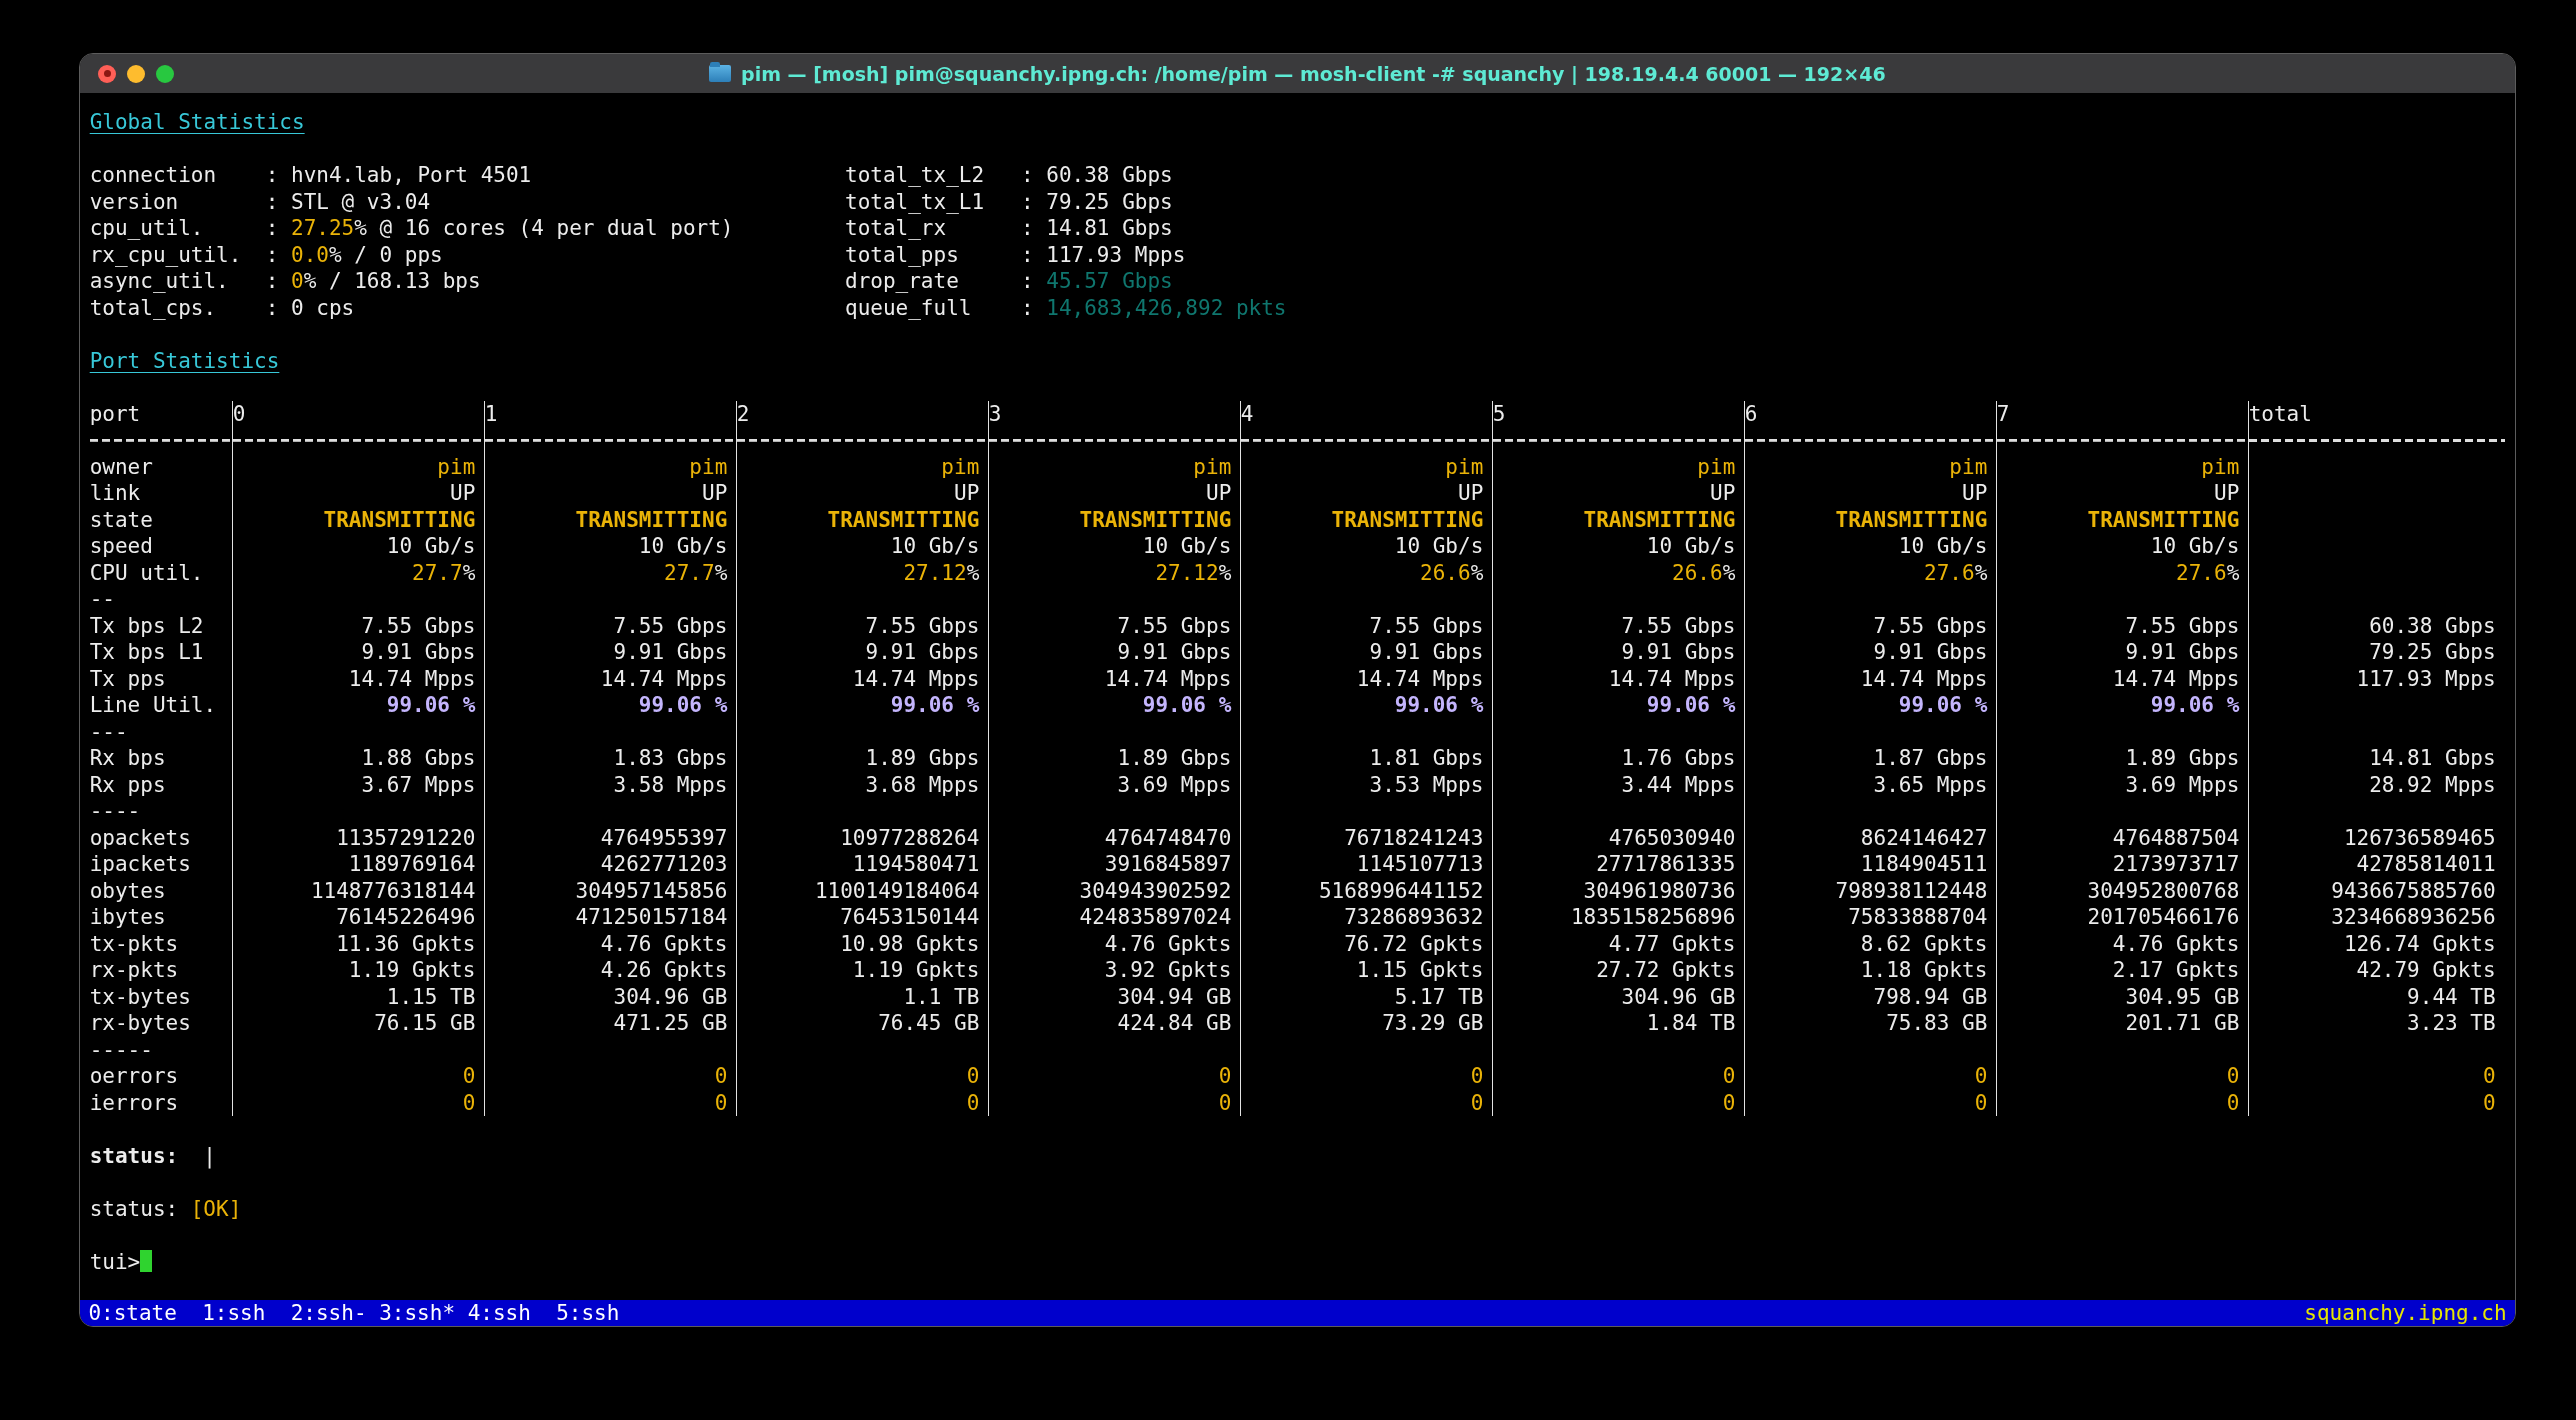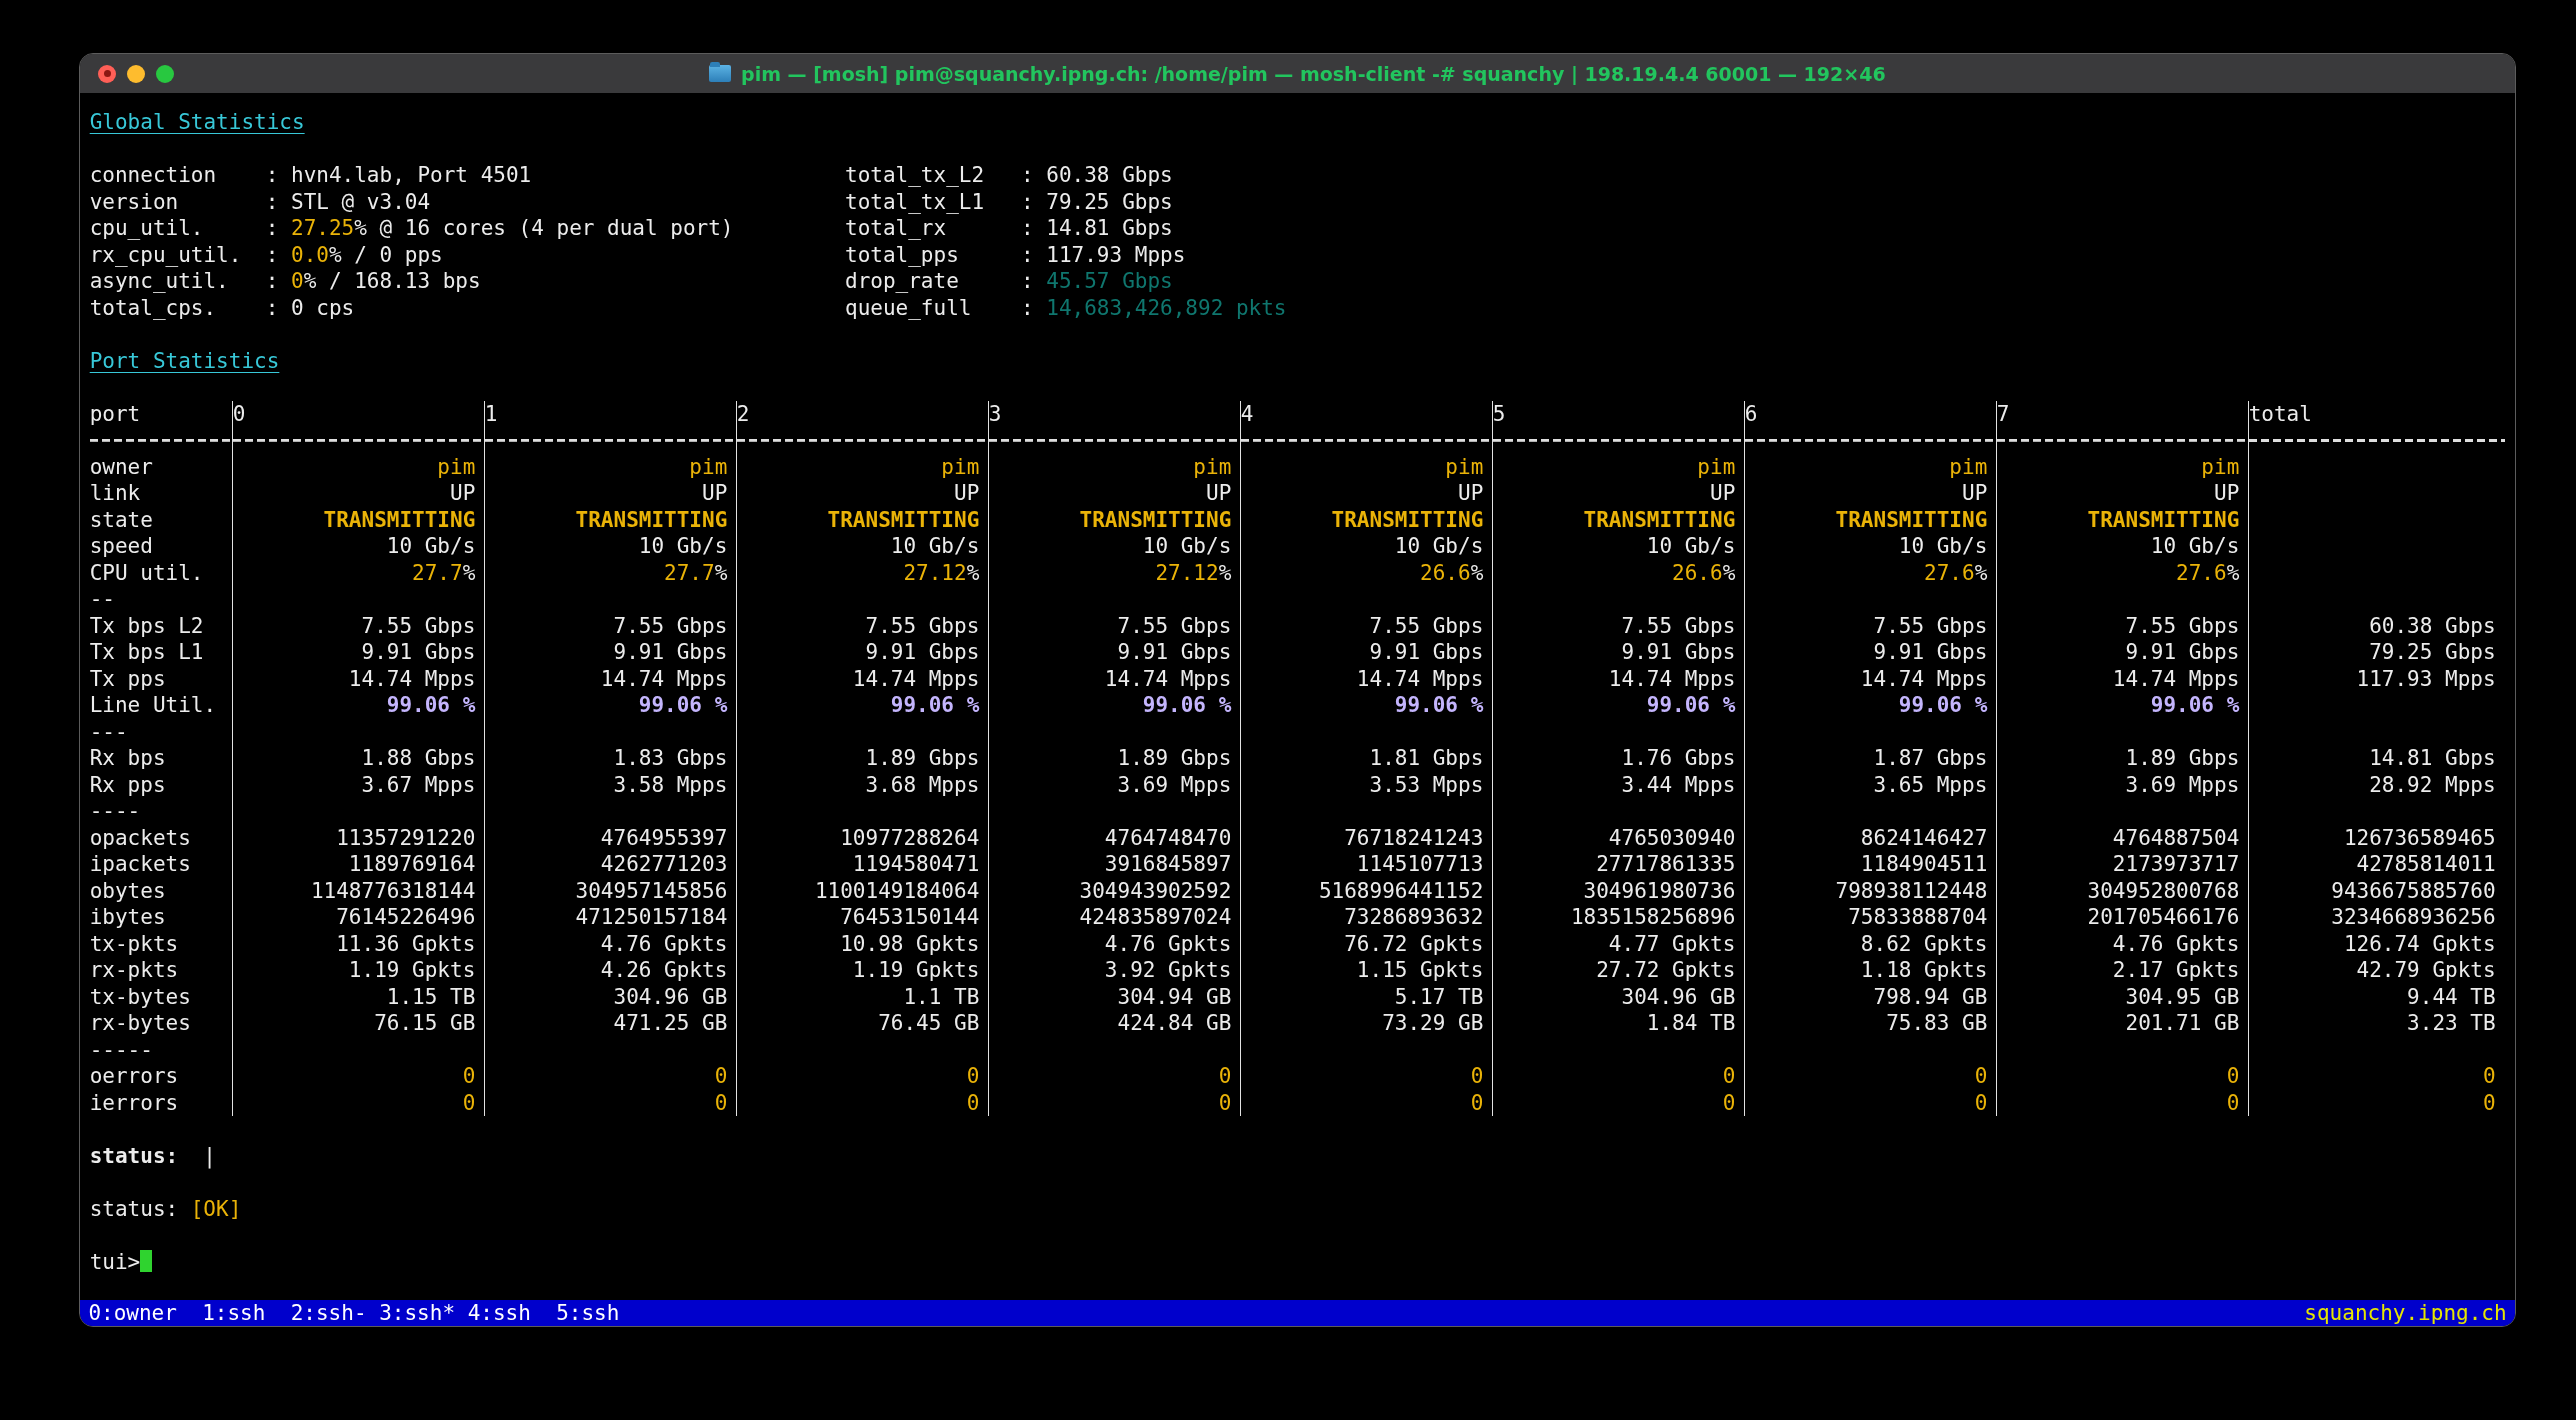--- a/index.html
+++ b/index.html
@@ -16,21 +16,21 @@
   .tl{width:18px;height:18px;border-radius:50%;position:relative;}
   .tl-red{background:#ff5f57;}
   .tl-red::after{content:"";position:absolute;left:5.6px;top:5.6px;width:7px;height:7px;border-radius:50%;background:#8c1713;}
   .tl-yellow{background:#febc2e;}
   .tl-green{background:#28c840;}
   .titlewrap{display:flex;align-items:center;gap:9.7px;max-width:1949px;}
   .folder-icon{width:22px;height:16.7px;border-radius:2.1px;position:relative;
                background:linear-gradient(#5cb3e4,#2d7fb8);flex:0 0 auto;}
   .folder-icon::before{content:"";position:absolute;left:0.7px;top:-3.5px;width:9.7px;height:4.9px;
                border-radius:2.1px 2.1px 0 0;background:#2d7fb8;}
-  .titletext{color:#22c55e;font-family:"DejaVu Sans",sans-serif;font-weight:bold;font-size:19px;
+  .titletext{color:#5eead4;font-family:"DejaVu Sans",sans-serif;font-weight:bold;font-size:19px;
              white-space:nowrap;overflow:hidden;text-overflow:ellipsis;}
 
   
   .term{flex:1;display:flex;flex-direction:column;padding-top:16px;color:#ececec;
         font-size:21px;line-height:26.5px;white-space:pre;border-radius:0 0 12.5px 12.5px;overflow:hidden;}
   .line{height:26.5px;padding:0 9.7px;position:relative;}
   .section-title{color:#38c8d8;text-decoration:underline;text-underline-offset:4.2px;text-decoration-thickness:1.4px;}
   .c-green{color:#eab308;}
   .c-red{color:#0f766e;}
   .c-blue{color:#c4b5fd;font-weight:bold;}
@@ -84,18 +84,18 @@
     <div class="ptable" id="port-table"><div class="trow thead"><span class="tcell">port</span><span class="tcell">0</span><span class="tcell">1</span><span class="tcell">2</span><span class="tcell">3</span><span class="tcell">4</span><span class="tcell">5</span><span class="tcell">6</span><span class="tcell">7</span><span class="tcell last">total</span></div><div class="trow dashline"><span class="tcell rowlabel"></span><span class="tcell"></span><span class="tcell"></span><span class="tcell"></span><span class="tcell"></span><span class="tcell"></span><span class="tcell"></span><span class="tcell"></span><span class="tcell"></span><span class="tcell last"></span></div><div class="trow"><span class="tcell rowlabel">owner</span><span class="tcell c-green">pim</span><span class="tcell c-green">pim</span><span class="tcell c-green">pim</span><span class="tcell c-green">pim</span><span class="tcell c-green">pim</span><span class="tcell c-green">pim</span><span class="tcell c-green">pim</span><span class="tcell c-green">pim</span><span class="tcell last c-green"></span></div><div class="trow"><span class="tcell rowlabel">link</span><span class="tcell">UP</span><span class="tcell">UP</span><span class="tcell">UP</span><span class="tcell">UP</span><span class="tcell">UP</span><span class="tcell">UP</span><span class="tcell">UP</span><span class="tcell">UP</span><span class="tcell last"></span></div><div class="trow"><span class="tcell rowlabel">state</span><span class="tcell c-green bold">TRANSMITTING</span><span class="tcell c-green bold">TRANSMITTING</span><span class="tcell c-green bold">TRANSMITTING</span><span class="tcell c-green bold">TRANSMITTING</span><span class="tcell c-green bold">TRANSMITTING</span><span class="tcell c-green bold">TRANSMITTING</span><span class="tcell c-green bold">TRANSMITTING</span><span class="tcell c-green bold">TRANSMITTING</span><span class="tcell last c-green bold"></span></div><div class="trow"><span class="tcell rowlabel">speed</span><span class="tcell">10 Gb/s</span><span class="tcell">10 Gb/s</span><span class="tcell">10 Gb/s</span><span class="tcell">10 Gb/s</span><span class="tcell">10 Gb/s</span><span class="tcell">10 Gb/s</span><span class="tcell">10 Gb/s</span><span class="tcell">10 Gb/s</span><span class="tcell last"></span></div><div class="trow"><span class="tcell rowlabel">CPU util.</span><span class="tcell"><span class="c-green">27.7</span><span>%</span></span><span class="tcell"><span class="c-green">27.7</span><span>%</span></span><span class="tcell"><span class="c-green">27.12</span><span>%</span></span><span class="tcell"><span class="c-green">27.12</span><span>%</span></span><span class="tcell"><span class="c-green">26.6</span><span>%</span></span><span class="tcell"><span class="c-green">26.6</span><span>%</span></span><span class="tcell"><span class="c-green">27.6</span><span>%</span></span><span class="tcell"><span class="c-green">27.6</span><span>%</span></span><span class="tcell last"></span></div><div class="trow"><span class="tcell rowlabel">--</span><span class="tcell"></span><span class="tcell"></span><span class="tcell"></span><span class="tcell"></span><span class="tcell"></span><span class="tcell"></span><span class="tcell"></span><span class="tcell"></span><span class="tcell last"></span></div><div class="trow"><span class="tcell rowlabel">Tx bps L2</span><span class="tcell">7.55 Gbps</span><span class="tcell">7.55 Gbps</span><span class="tcell">7.55 Gbps</span><span class="tcell">7.55 Gbps</span><span class="tcell">7.55 Gbps</span><span class="tcell">7.55 Gbps</span><span class="tcell">7.55 Gbps</span><span class="tcell">7.55 Gbps</span><span class="tcell last">60.38 Gbps</span></div><div class="trow"><span class="tcell rowlabel">Tx bps L1</span><span class="tcell">9.91 Gbps</span><span class="tcell">9.91 Gbps</span><span class="tcell">9.91 Gbps</span><span class="tcell">9.91 Gbps</span><span class="tcell">9.91 Gbps</span><span class="tcell">9.91 Gbps</span><span class="tcell">9.91 Gbps</span><span class="tcell">9.91 Gbps</span><span class="tcell last">79.25 Gbps</span></div><div class="trow"><span class="tcell rowlabel">Tx pps</span><span class="tcell">14.74 Mpps</span><span class="tcell">14.74 Mpps</span><span class="tcell">14.74 Mpps</span><span class="tcell">14.74 Mpps</span><span class="tcell">14.74 Mpps</span><span class="tcell">14.74 Mpps</span><span class="tcell">14.74 Mpps</span><span class="tcell">14.74 Mpps</span><span class="tcell last">117.93 Mpps</span></div><div class="trow"><span class="tcell rowlabel">Line Util.</span><span class="tcell c-blue">99.06 %</span><span class="tcell c-blue">99.06 %</span><span class="tcell c-blue">99.06 %</span><span class="tcell c-blue">99.06 %</span><span class="tcell c-blue">99.06 %</span><span class="tcell c-blue">99.06 %</span><span class="tcell c-blue">99.06 %</span><span class="tcell c-blue">99.06 %</span><span class="tcell last c-blue"></span></div><div class="trow"><span class="tcell rowlabel">---</span><span class="tcell"></span><span class="tcell"></span><span class="tcell"></span><span class="tcell"></span><span class="tcell"></span><span class="tcell"></span><span class="tcell"></span><span class="tcell"></span><span class="tcell last"></span></div><div class="trow"><span class="tcell rowlabel">Rx bps</span><span class="tcell">1.88 Gbps</span><span class="tcell">1.83 Gbps</span><span class="tcell">1.89 Gbps</span><span class="tcell">1.89 Gbps</span><span class="tcell">1.81 Gbps</span><span class="tcell">1.76 Gbps</span><span class="tcell">1.87 Gbps</span><span class="tcell">1.89 Gbps</span><span class="tcell last">14.81 Gbps</span></div><div class="trow"><span class="tcell rowlabel">Rx pps</span><span class="tcell">3.67 Mpps</span><span class="tcell">3.58 Mpps</span><span class="tcell">3.68 Mpps</span><span class="tcell">3.69 Mpps</span><span class="tcell">3.53 Mpps</span><span class="tcell">3.44 Mpps</span><span class="tcell">3.65 Mpps</span><span class="tcell">3.69 Mpps</span><span class="tcell last">28.92 Mpps</span></div><div class="trow"><span class="tcell rowlabel">----</span><span class="tcell"></span><span class="tcell"></span><span class="tcell"></span><span class="tcell"></span><span class="tcell"></span><span class="tcell"></span><span class="tcell"></span><span class="tcell"></span><span class="tcell last"></span></div><div class="trow"><span class="tcell rowlabel">opackets</span><span class="tcell">11357291220</span><span class="tcell">4764955397</span><span class="tcell">10977288264</span><span class="tcell">4764748470</span><span class="tcell">76718241243</span><span class="tcell">4765030940</span><span class="tcell">8624146427</span><span class="tcell">4764887504</span><span class="tcell last">126736589465</span></div><div class="trow"><span class="tcell rowlabel">ipackets</span><span class="tcell">1189769164</span><span class="tcell">4262771203</span><span class="tcell">1194580471</span><span class="tcell">3916845897</span><span class="tcell">1145107713</span><span class="tcell">27717861335</span><span class="tcell">1184904511</span><span class="tcell">2173973717</span><span class="tcell last">42785814011</span></div><div class="trow"><span class="tcell rowlabel">obytes</span><span class="tcell">1148776318144</span><span class="tcell">304957145856</span><span class="tcell">1100149184064</span><span class="tcell">304943902592</span><span class="tcell">5168996441152</span><span class="tcell">304961980736</span><span class="tcell">798938112448</span><span class="tcell">304952800768</span><span class="tcell last">9436675885760</span></div><div class="trow"><span class="tcell rowlabel">ibytes</span><span class="tcell">76145226496</span><span class="tcell">471250157184</span><span class="tcell">76453150144</span><span class="tcell">424835897024</span><span class="tcell">73286893632</span><span class="tcell">1835158256896</span><span class="tcell">75833888704</span><span class="tcell">201705466176</span><span class="tcell last">3234668936256</span></div><div class="trow"><span class="tcell rowlabel">tx-pkts</span><span class="tcell">11.36 Gpkts</span><span class="tcell">4.76 Gpkts</span><span class="tcell">10.98 Gpkts</span><span class="tcell">4.76 Gpkts</span><span class="tcell">76.72 Gpkts</span><span class="tcell">4.77 Gpkts</span><span class="tcell">8.62 Gpkts</span><span class="tcell">4.76 Gpkts</span><span class="tcell last">126.74 Gpkts</span></div><div class="trow"><span class="tcell rowlabel">rx-pkts</span><span class="tcell">1.19 Gpkts</span><span class="tcell">4.26 Gpkts</span><span class="tcell">1.19 Gpkts</span><span class="tcell">3.92 Gpkts</span><span class="tcell">1.15 Gpkts</span><span class="tcell">27.72 Gpkts</span><span class="tcell">1.18 Gpkts</span><span class="tcell">2.17 Gpkts</span><span class="tcell last">42.79 Gpkts</span></div><div class="trow"><span class="tcell rowlabel">tx-bytes</span><span class="tcell">1.15 TB</span><span class="tcell">304.96 GB</span><span class="tcell">1.1 TB</span><span class="tcell">304.94 GB</span><span class="tcell">5.17 TB</span><span class="tcell">304.96 GB</span><span class="tcell">798.94 GB</span><span class="tcell">304.95 GB</span><span class="tcell last">9.44 TB</span></div><div class="trow"><span class="tcell rowlabel">rx-bytes</span><span class="tcell">76.15 GB</span><span class="tcell">471.25 GB</span><span class="tcell">76.45 GB</span><span class="tcell">424.84 GB</span><span class="tcell">73.29 GB</span><span class="tcell">1.84 TB</span><span class="tcell">75.83 GB</span><span class="tcell">201.71 GB</span><span class="tcell last">3.23 TB</span></div><div class="trow"><span class="tcell rowlabel">-----</span><span class="tcell"></span><span class="tcell"></span><span class="tcell"></span><span class="tcell"></span><span class="tcell"></span><span class="tcell"></span><span class="tcell"></span><span class="tcell"></span><span class="tcell last"></span></div><div class="trow"><span class="tcell rowlabel">oerrors</span><span class="tcell c-green">0</span><span class="tcell c-green">0</span><span class="tcell c-green">0</span><span class="tcell c-green">0</span><span class="tcell c-green">0</span><span class="tcell c-green">0</span><span class="tcell c-green">0</span><span class="tcell c-green">0</span><span class="tcell last c-green">0</span></div><div class="trow"><span class="tcell rowlabel">ierrors</span><span class="tcell c-green">0</span><span class="tcell c-green">0</span><span class="tcell c-green">0</span><span class="tcell c-green">0</span><span class="tcell c-green">0</span><span class="tcell c-green">0</span><span class="tcell c-green">0</span><span class="tcell c-green">0</span><span class="tcell last c-green">0</span></div></div>
 
     <div class="line"></div>
     <div class="line"><span class="bold">status:</span><span class="spinner">|</span></div>
     <div class="line"></div>
     <div class="line"><span>status:</span><span class="c-green okgap">[OK]</span></div>
     <div class="line"></div>
     <div class="line"><span>tui&gt;</span><span class="cursor"></span></div>
 
     <div class="tmuxbar">
-      <span>0:owner  1:ssh  2:ssh- 3:ssh* 4:ssh  5:ssh</span>
+      <span>0:state  1:ssh  2:ssh- 3:ssh* 4:ssh  5:ssh</span>
       <span class="c-yellow">squanchy.ipng.ch</span>
     </div>
   </div>
 </div>
 
 
 </body></html>

